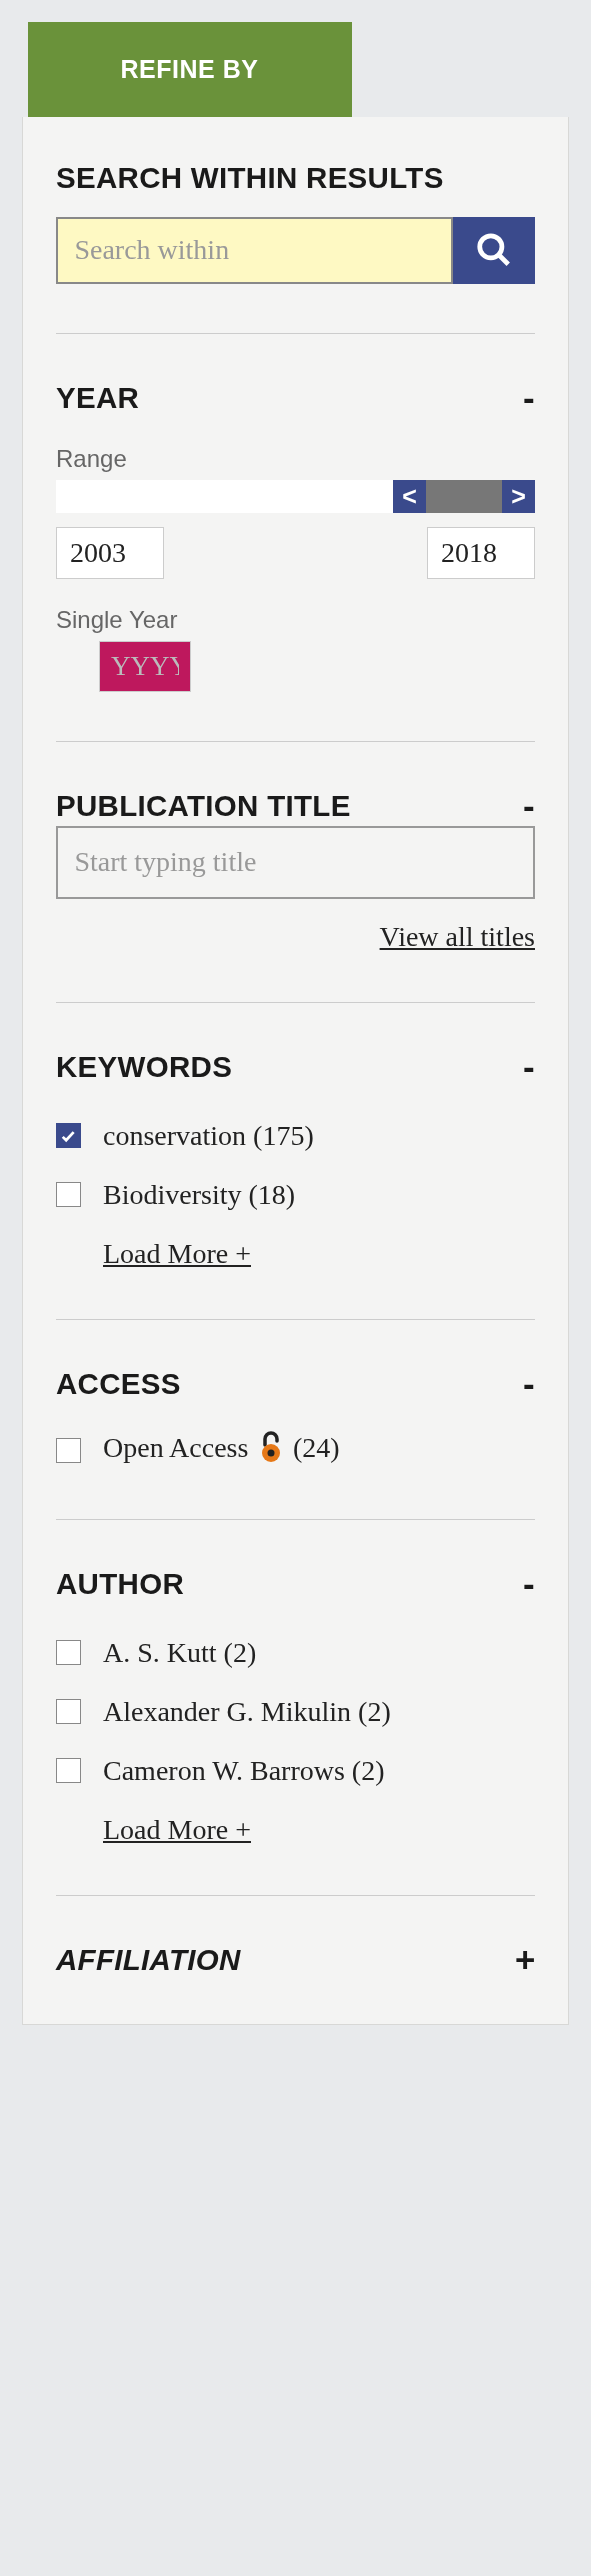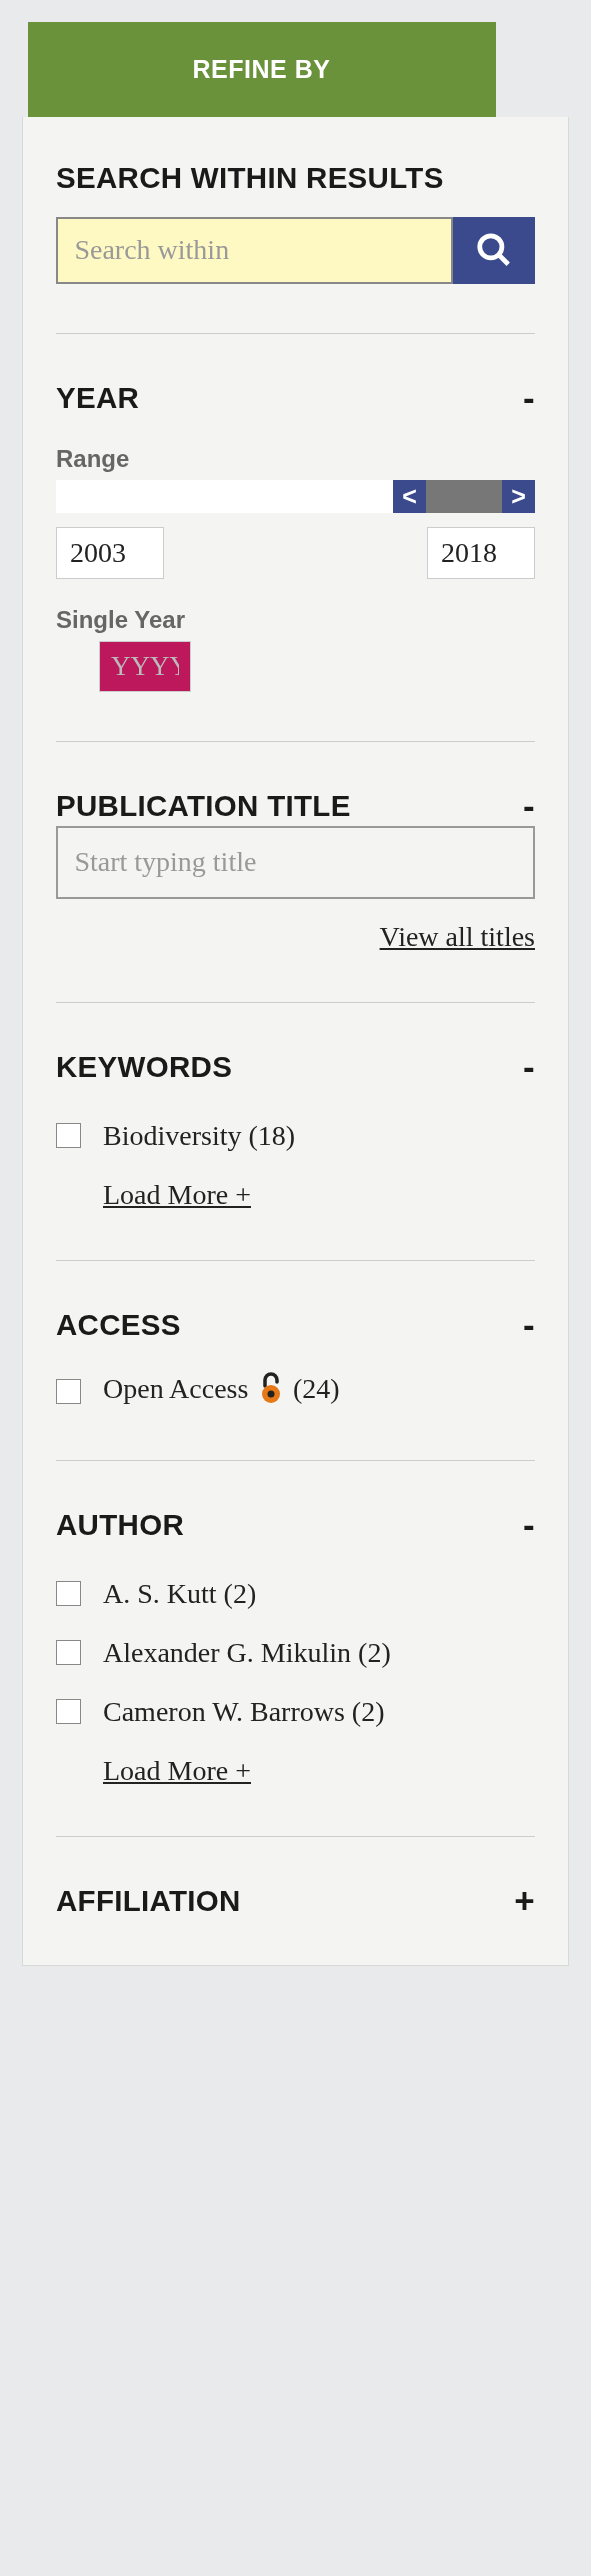--- a/index.html
+++ b/index.html
@@ -11,21 +11,21 @@
   .container { padding: 22px; }
   .refine-by {
     background: #6a923a;
     color: #fff;
     font-family: -apple-system, BlinkMacSystemFont, 'Segoe UI', Arial, sans-serif;
     font-weight: 800;
     font-size: 25px;
     letter-spacing: 0.5px;
     padding: 33px 0;
     text-align: center;
-    width: 468px;
+    width: 324px;
     margin-left: 5.5px;
   }
   .panel {
     background: #f4f4f3;
     border: 1.1px solid #d8d8d6;
     border-top: none;
     padding: 0 33px;
   }
   .section {
     border-bottom: 1.6px solid #ccc;
@@ -58,21 +58,21 @@
   .search-btn {
     width: 82px;
     background: #3a4a8c;
     display: flex;
     align-items: center;
     justify-content: center;
     cursor: pointer;
   }
   .label {
     font-family: -apple-system, BlinkMacSystemFont, 'Segoe UI', Arial, sans-serif;
-    font-weight: 700;
+    font-weight: 400;
     font-size: 24px;
     color: #666;
     margin-top: 27px;
   }
   .range-bar {
     display: flex;
     align-items: stretch;
     margin-top: 7.6px;
     height: 33px;
   }
@@ -225,20 +225,28 @@
       <input class="pub-input" placeholder="Start typing title" style="">
       <div class="view-all">View all titles</div>
     </div>
 
     <div class="section">
       <div class="sec-head">
         <span>KEYWORDS</span>
         <span class="toggle">-</span>
       </div>
       <div id="keywords-list">
+          <div class="chk-row">
+            <div class="chk checked">
+              <svg width="16.4" height="16.4" viewBox="0 0 24 24" fill="none" stroke="#fff" stroke-width="4">
+                <polyline points="4 13 9 18 20 6"></polyline>
+              </svg>
+            </div>
+            <div class="chk-label">conservation (175)</div>
+          </div>
           <div class="chk-row">
             <div class="chk"></div>
             <div class="chk-label">Biodiversity (18)</div>
           </div>
         </div>
       <div class="load-more">Load More +</div>
     </div>
 
     <div class="section">
       <div class="sec-head">
@@ -276,21 +284,21 @@
             <div class="chk-label">Alexander G. Mikulin (2)</div>
           </div>
           <div class="chk-row">
             <div class="chk"></div>
             <div class="chk-label">Cameron W. Barrows (2)</div>
           </div>
         </div>
       <div class="load-more">Load More +</div>
     </div>
 
-    <div class="section" style="padding-bottom:44px;">
+    <div class="section" style="padding-bottom:44px;font-style:italic;">
       <div class="sec-head">
         <span>AFFILIATION</span>
         <span class="toggle">+</span>
       </div>
     </div>
 
   </div>
 </div>
 
 

